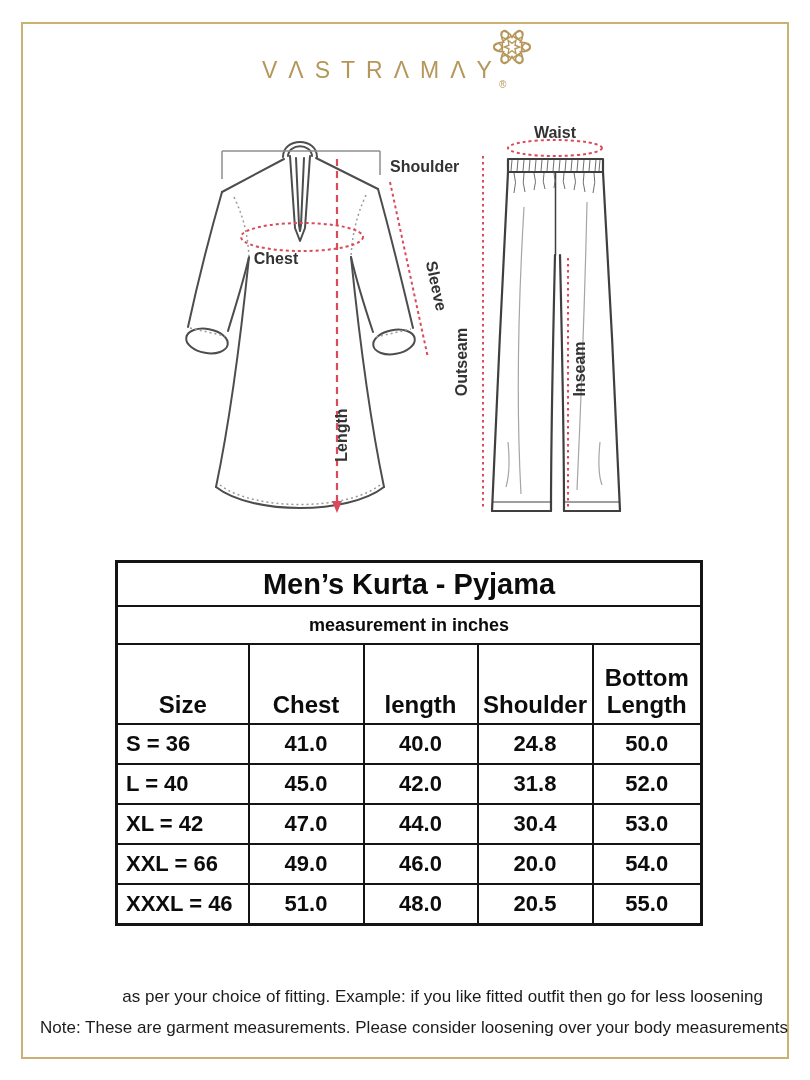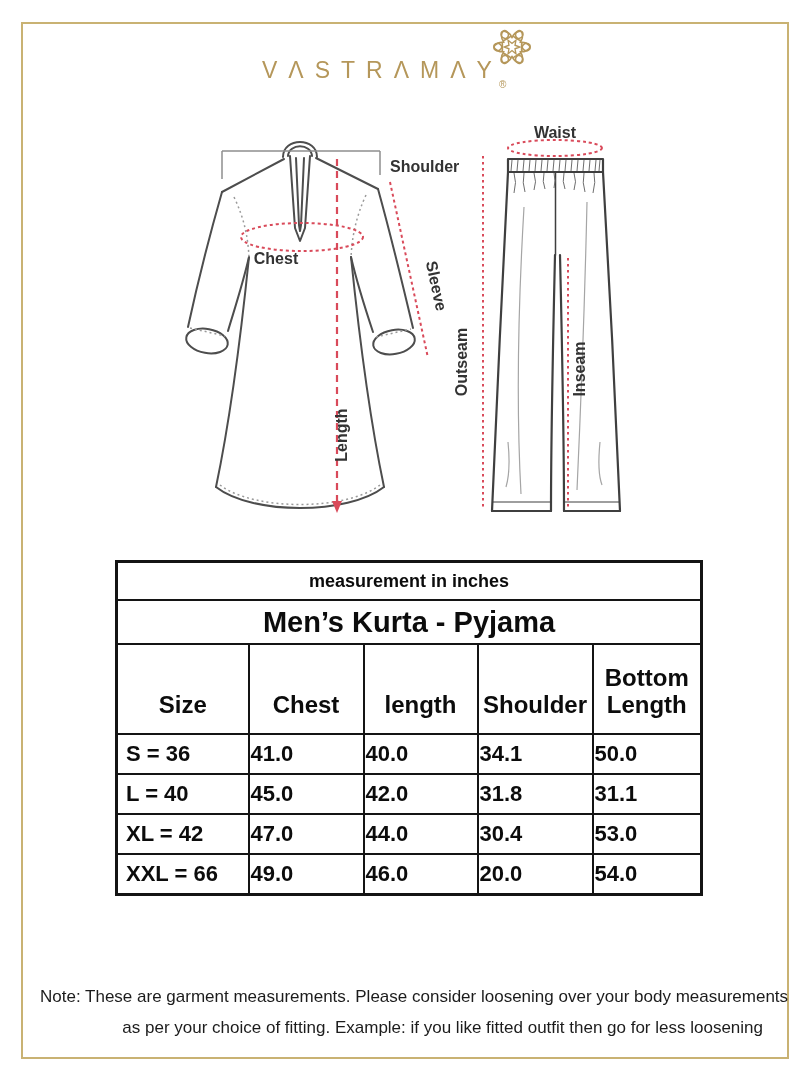--- a/index.html
+++ b/index.html
@@ -30,22 +30,22 @@
   .chart-wrap { position:absolute; left:115px; top:560px; }
   table.size-chart {
     border-collapse:collapse; table-layout:fixed; width:585px;
     font-family:"Liberation Sans", sans-serif; color:#0c0c0c;
   }
   table.size-chart td { border:2px solid #141414; overflow:hidden; }
   table.size-chart { border:3px solid #141414; }
   td.t-title { height:40px; text-align:center; font-size:29px; font-weight:700; }
   td.t-sub   { height:34px; text-align:center; font-size:18px; font-weight:700; }
   tr.head td { height:73px; vertical-align:bottom; text-align:center;
-               font-size:24px; font-weight:700; padding-bottom:14px; line-height:1.15; }
-  tr.datarow td { height:36px; font-size:22px; font-weight:700; text-align:left; }
+               font-size:24px; font-weight:700; padding-bottom:4px; line-height:1.15; }
+  tr.datarow td { height:36px; font-size:22px; font-weight:700; text-align:center; }
   tr.datarow td.c-size { text-align:left; padding-left:8px; }
   col.c0{width:132px} col.c1{width:115px} col.c2{width:114px} col.c3{width:115px} col.c4{width:109px}
   
   .note {
     position:absolute; left:40px; top:981px; width:723px;
     text-align:right; font-size:17px; line-height:31px; color:#1c1c1c; white-space:nowrap;
   }
 </style>
 </head>
 <body>
@@ -147,61 +147,68 @@
     <table class="size-chart">
       <colgroup>
           <col class="c0">
           <col class="c1">
           <col class="c2">
           <col class="c3">
           <col class="c4">
         </colgroup>
       <tbody>
         <tr>
+          <td class="t-title" colspan="5">Men’s Kurta - Pyjama</td>
+        </tr>
+        <tr>
           <td class="t-sub" colspan="5">measurement in inches</td>
-        </tr>
-        <tr>
-          <td class="t-title" colspan="5">Men’s Kurta - Pyjama</td>
         </tr>
         <tr class="head">
           <td>Size</td>
           <td>Chest</td>
           <td>length</td>
           <td>Shoulder</td>
           <td>Bottom Length</td>
         </tr>
         <tr class="datarow">
           <td class="c-size">S = 36</td>
           <td>41.0</td>
           <td>40.0</td>
-          <td>34.1</td>
+          <td>24.8</td>
           <td>50.0</td>
         </tr>
         <tr class="datarow">
           <td class="c-size">L = 40</td>
           <td>45.0</td>
           <td>42.0</td>
           <td>31.8</td>
-          <td>31.1</td>
+          <td>52.0</td>
         </tr>
         <tr class="datarow">
           <td class="c-size">XL = 42</td>
           <td>47.0</td>
           <td>44.0</td>
           <td>30.4</td>
           <td>53.0</td>
         </tr>
         <tr class="datarow">
           <td class="c-size">XXL = 66</td>
           <td>49.0</td>
           <td>46.0</td>
           <td>20.0</td>
           <td>54.0</td>
         </tr>
+        <tr class="datarow">
+          <td class="c-size">XXXL = 46</td>
+          <td>51.0</td>
+          <td>48.0</td>
+          <td>20.5</td>
+          <td>55.0</td>
+        </tr>
       </tbody>
     </table>
   </div>
 
   <div class="note">
+    <div>as per your choice of fitting. Example: if you like fitted outfit then go for less loosening</div>
     <div>Note: These are garment measurements. Please consider loosening over your body measurements</div>
-    <div>as per your choice of fitting. Example: if you like fitted outfit then go for less loosening</div>
   </div>
 </div>
 
 </body></html>

